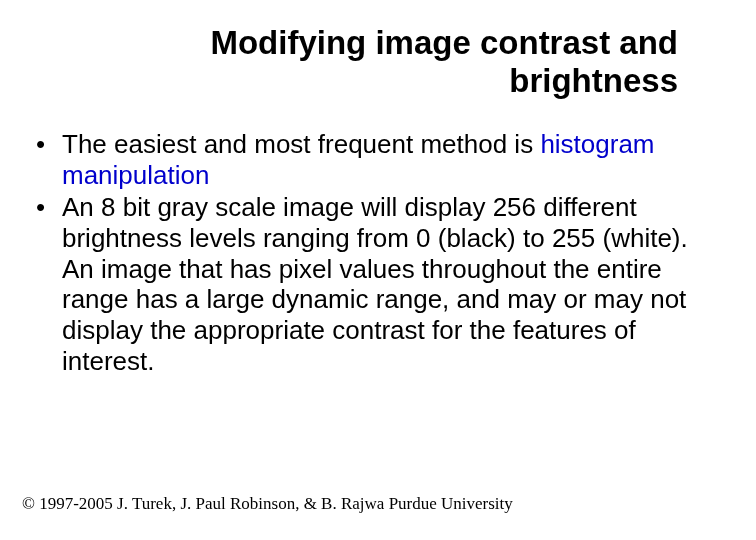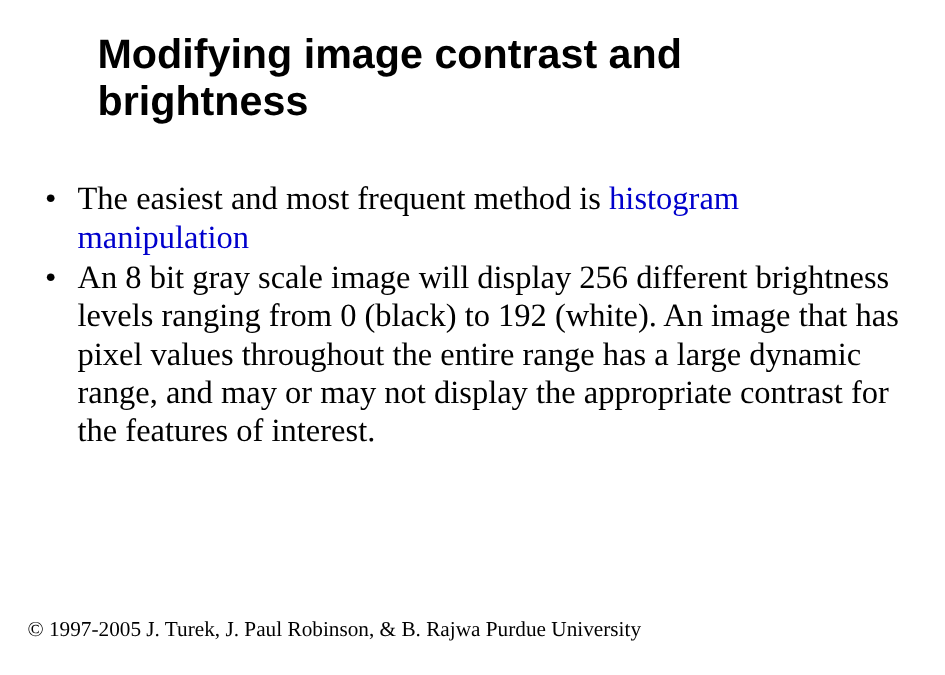--- a/index.html
+++ b/index.html
@@ -1,33 +1,33 @@
 <!DOCTYPE html>
 <html><head>
 <meta charset="utf-8">
 <style>
   * { margin: 0; padding: 0; box-sizing: border-box; }
   html, body { width: 756px; height: 540px; background: #ffffff; font-family: Arial, Helvetica, sans-serif; color: #000000; }
   .slide { width: 756px; height: 540px; position: relative; padding: 20px 32px 0 32px; }
-  .title { font-size: 33px; font-weight: bold; text-align: left; line-height: 1.15; margin: 4px auto 44px auto; max-width: 600px; }
+  .title { font-size: 33px; font-weight: bold; text-align: right; line-height: 1.15; margin: 4px auto 29px auto; max-width: 600px; }
   .bullets { list-style: none; padding-left: 2px; }
-  .bullets li { font-size: 26px; line-height: 1.18; margin-bottom: 2px; position: relative; padding-left: 28px; font-family: Liberation Serif, serif; }
+  .bullets li { font-size: 26px; line-height: 1.18; margin-bottom: 2px; position: relative; padding-left: 28px; }
   .bullets li::before { content: "•"; position: absolute; left: 2px; top: 0; font-size: 26px; }
   .highlight { color: #0000cc; }
   .footer { position: absolute; left: 22px; bottom: 26px; font-family: "Times New Roman", Times, serif; font-size: 17px; }
 </style>
 </head>
 <body>
 
 <div class="slide">
   <h1 class="title">Modifying image contrast and brightness</h1>
 
   <ul class="bullets">
     <li>
       <span>The easiest and most frequent method is </span><span class="highlight">histogram manipulation</span><span></span>
     </li>
     <li>
-      <span>An 8 bit gray scale image will display 256 different brightness levels ranging from 0 (black) to 192 (white).  An image that has pixel values throughout the entire range has a large dynamic range, and may or may not display the appropriate contrast for the features of interest.</span><span class="highlight"></span><span></span>
+      <span>An 8 bit gray scale image will display 256 different brightness levels ranging from 0 (black) to 255 (white).  An image that has pixel values throughout the entire range has a large dynamic range, and may or may not display the appropriate contrast for the features of interest.</span><span class="highlight"></span><span></span>
     </li>
   </ul>
 
   <div class="footer">© 1997-2005 J. Turek, J. Paul Robinson, &amp; B. Rajwa Purdue University</div>
 </div>
 
 </body></html>

